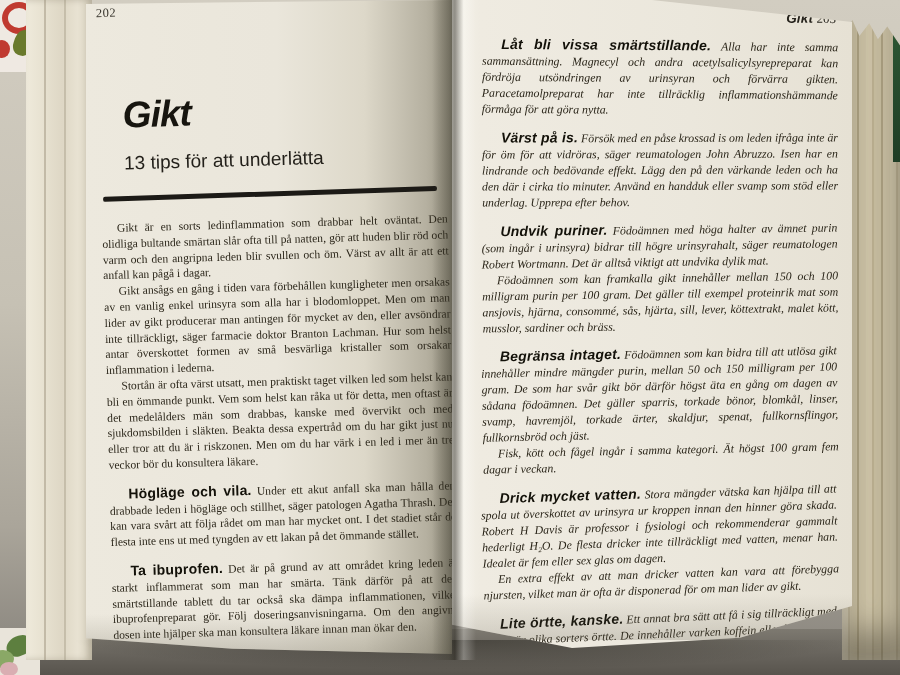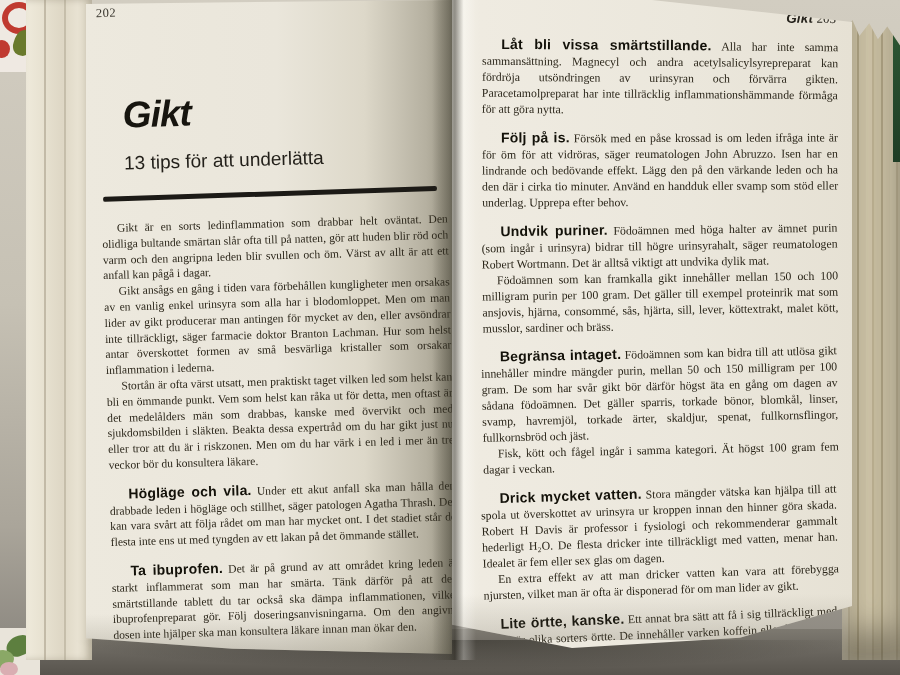--- a/index.html
+++ b/index.html
@@ -59,21 +59,21 @@
   .chapter-subtitle{margin:16px 0 0 24px;font-family:"Liberation Sans",sans-serif;font-size:19px;color:#221f19;}
   .title-rule{margin:21px 0 0 2px;width:334px;height:5px;background:#1c1a16;border-radius:2px;transform:rotate(-.3deg);}
   .lp-body{margin-top:20px;font-size:11.6px;line-height:15.8px;text-align:justify;color:#2a2519;}
   .lp-body p{margin:0;text-indent:15px;}
   .lp-body p.sec{margin-top:13px;text-indent:19px;}
   .runin{font-family:"Liberation Sans",sans-serif;font-weight:bold;font-size:14px;letter-spacing:.2px;color:#131109;}
   
   .rp-content{position:absolute;left:30px;top:10px;width:356px;color:#2a2519;}
   .rp-header{text-align:right;font-size:13px;padding-right:2px;transform:rotate(.3deg);color:#26231c;}
   .rp-header i{font-family:"Liberation Sans",sans-serif;font-weight:bold;font-size:13.5px;letter-spacing:.2px;}
-  .rp-sections{margin-top:8px;font-size:11.8px;line-height:16px;text-align:justify;}
+  .rp-sections{margin-top:8px;font-size:11.8px;line-height:16px;text-align:justify;font-style:italic;}
   .rsec{margin-top:11px;}
   .rsec p{margin:0;text-indent:19px;}
   .rsec p + p{text-indent:15px;}
   .rs0{transform:rotate(.4deg);}
   .rs1{transform:rotate(-.2deg);}
   .rs2{transform:rotate(-.8deg);}
   .rs3{transform:rotate(-1.2deg);}
   .rs4{transform:rotate(-1.8deg);}
   .rs5{transform:rotate(-2.4deg);}
 </style>
@@ -120,21 +120,21 @@
     <div class="rp-content">
       <div class="rp-header">
         <i>Gikt</i>
         <span>203</span>
       </div>
       <div class="rp-sections">
         <div class="rsec rs0">
           <p><b class="runin">Låt bli vissa smärtstillande.</b> <span>Alla har inte samma sammansättning. Magnecyl och andra acetylsalicylsyrepreparat kan fördröja utsöndringen av urinsyran och förvärra gikten. Paracetamolpreparat har inte tillräcklig inflammationshämmande förmåga för att göra nytta.</span></p>
         </div>
         <div class="rsec rs1">
-          <p><b class="runin">Följ på is.</b> <span>Försök med en påse krossad is om leden ifråga inte är för öm för att vidröras, säger reumatologen John Abruzzo. Isen har en lindrande och bedövande effekt. Lägg den på den värkande leden och ha den där i cirka tio minuter. Använd en handduk eller svamp som stöd eller underlag. Upprepa efter behov.</span></p>
+          <p><b class="runin">Värst på is.</b> <span>Försök med en påse krossad is om leden ifråga inte är för öm för att vidröras, säger reumatologen John Abruzzo. Isen har en lindrande och bedövande effekt. Lägg den på den värkande leden och ha den där i cirka tio minuter. Använd en handduk eller svamp som stöd eller underlag. Upprepa efter behov.</span></p>
         </div>
         <div class="rsec rs2">
           <p><b class="runin">Undvik puriner.</b> <span>Födoämnen med höga halter av ämnet purin (som ingår i urinsyra) bidrar till högre urinsyrahalt, säger reumatologen Robert Wortmann. Det är alltså viktigt att undvika dylik mat.</span></p>
           <p>Födoämnen som kan framkalla gikt innehåller mellan 150 och 100 milligram purin per 100 gram. Det gäller till exempel proteinrik mat som ansjovis, hjärna, consommé, sås, hjärta, sill, lever, köttextrakt, malet kött, musslor, sardiner och bräss.</p>
         </div>
         <div class="rsec rs3">
           <p><b class="runin">Begränsa intaget.</b> <span>Födoämnen som kan bidra till att utlösa gikt innehåller mindre mängder purin, mellan 50 och 150 milligram per 100 gram. De som har svår gikt bör därför högst äta en gång om dagen av sådana födoämnen. Det gäller sparris, torkade bönor, blomkål, linser, svamp, havremjöl, torkade ärter, skaldjur, spenat, fullkornsflingor, fullkornsbröd och jäst.</span></p>
           <p>Fisk, kött och fågel ingår i samma kategori. Ät högst 100 gram fem dagar i veckan.</p>
         </div>
         <div class="rsec rs4">

